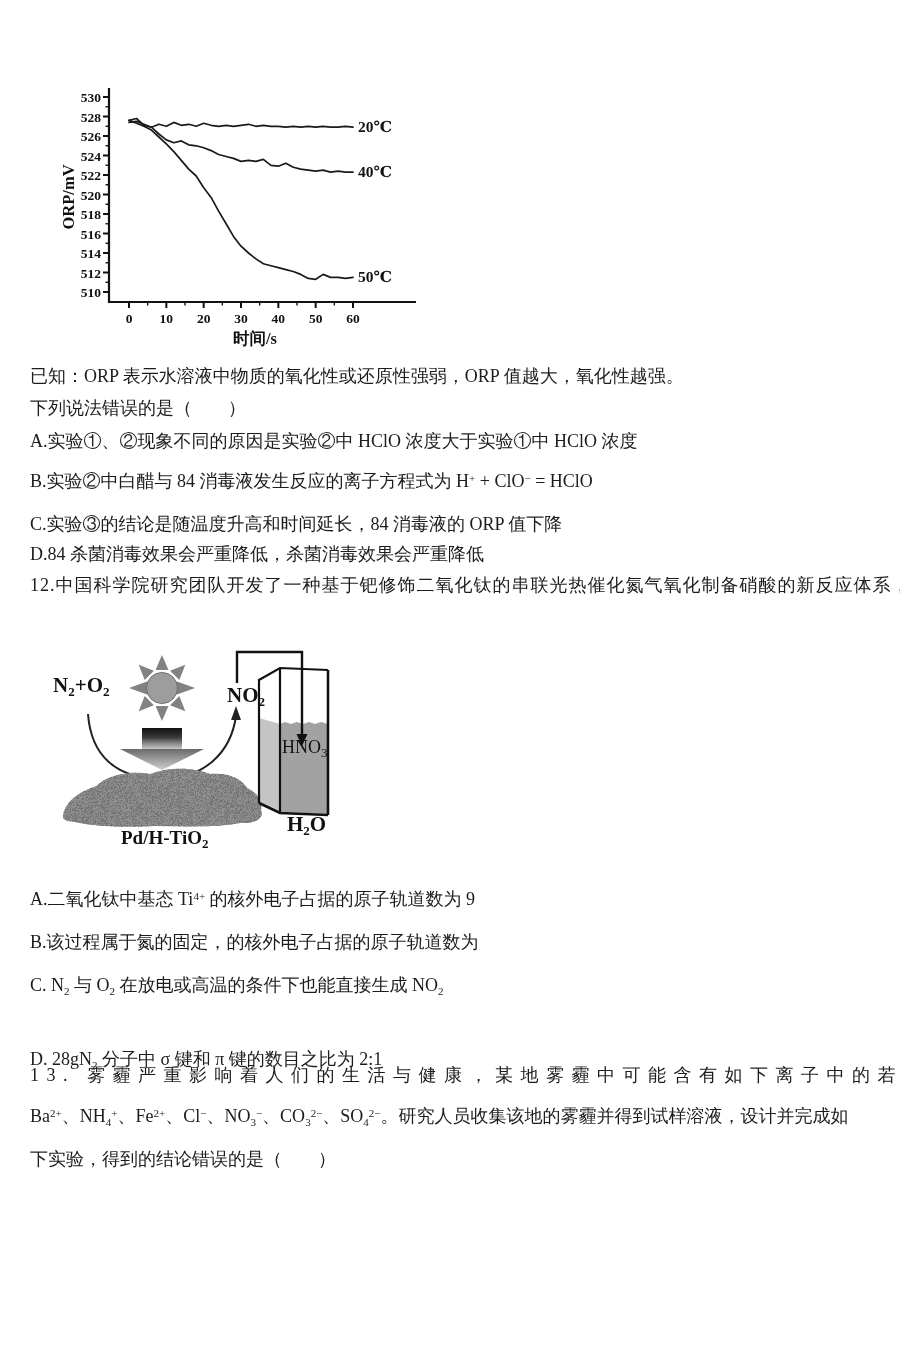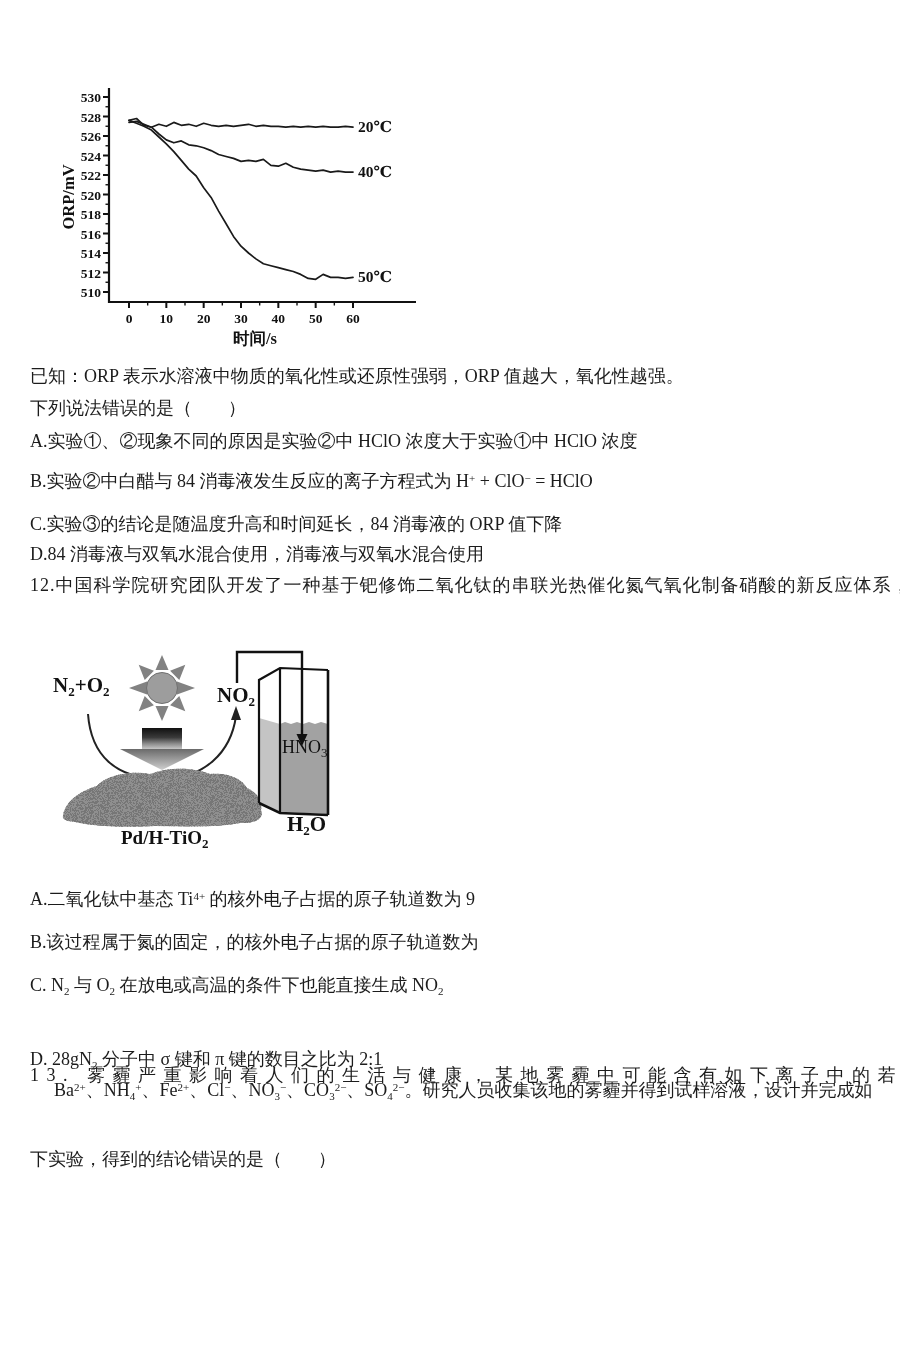--- a/index.html
+++ b/index.html
@@ -100,21 +100,21 @@
         <polyline points="71.0,38.4 78.5,41.3 85.9,44.3 93.4,48.1 100.9,55.0 108.3,61.8 115.8,69.6 123.3,78.4 130.7,87.1 138.2,94.0 145.7,105.7 153.1,115.4 160.6,129.1 168.1,141.8 175.5,154.4 183.0,164.2 190.5,171.0 197.9,176.9 205.4,181.7 212.9,183.7 220.3,185.6 227.8,187.6 235.3,189.5 242.7,192.4 250.2,196.4 257.7,197.3 265.1,192.4 272.6,195.4 280.1,195.4 287.5,196.4 295.0,195.4" fill="none" stroke="#1a1a1a" stroke-width="1.7" stroke-linejoin="round" stroke-linecap="round"></polyline>
         <text x="300" y="200.375" class="serieslabel">50℃</text>
       </svg>
   </div>
 
   <div class="tline" style="top:363px;">已知：ORP 表示水溶液中物质的氧化性或还原性强弱，ORP 值越大，氧化性越强。</div>
   <div class="tline" style="top:395px;">下列说法错误的是（　　）</div>
   <div class="tline" style="top:428px;">A.实验①、②现象不同的原因是实验②中 HClO 浓度大于实验①中 HClO 浓度</div>
   <div class="tline" style="top:468px;">B.实验②中白醋与 84 消毒液发生反应的离子方程式为 H<sup>+</sup> + ClO<sup>−</sup> = HClO</div>
   <div class="tline" style="top:511px;">C.实验③的结论是随温度升高和时间延长，84 消毒液的 ORP 值下降</div>
-  <div class="tline" style="top:541px;">D.84 消毒液与双氧水混合使用，消毒液与双氧水混合使用</div>
+  <div class="tline" style="top:541px;">D.84 杀菌消毒效果会严重降低，杀菌消毒效果会严重降低</div>
 
   <div class="tline spread1" style="top:572px;">12.中国科学院研究团队开发了一种基于钯修饰二氧化钛的串联光热催化氮气氧化制备硝酸的新反应体系，实</div>
 
   <div class="diagram">
     <svg width="330" height="218" viewBox="0 0 330 218">
       <defs>
         <linearGradient id="ag" x1="0" y1="0" x2="0" y2="1">
           <stop offset="0" stop-color="#101010"></stop>
             <stop offset="0.45" stop-color="#3a3a3a"></stop>
           <stop offset="0.75" stop-color="#8c8c8c"></stop>
@@ -170,28 +170,28 @@
         <polyline points="224,163 245,173 293,175" fill="none" stroke="#111" stroke-width="2.6"></polyline>
       </g>
 
       <g>
         <polyline points="202,43 202,12 267,12 267,96" fill="none" stroke="#111" stroke-width="2.4"></polyline>
         <polygon points="261.5,94 272.5,94 267,106" fill="#111"></polygon>
       </g>
     </svg>
 
     <div class="dlabel" style="left:18px; top:33px;">N<sub>2</sub>+O<sub>2</sub></div>
-    <div class="dlabel" style="left:182px; top:43px;text-align:right;">NO<sub>2</sub></div>
+    <div class="dlabel" style="left:192px; top:43px;text-align:right;">NO<sub>2</sub></div>
     <div class="dlabel acid" style="left:247px; top:97px;">HNO<sub>3</sub></div>
     <div class="dlabel cat" style="left:86px; top:187px;">Pd/H-TiO<sub>2</sub></div>
     <div class="dlabel" style="left:252px; top:172px;">H<sub>2</sub>O</div>
   </div>
 
   <div class="tline" style="top:886px;">A.二氧化钛中基态 Ti<sup>4+</sup> 的核外电子占据的原子轨道数为 9</div>
   <div class="tline" style="top:929px;">B.该过程属于氮的固定，的核外电子占据的原子轨道数为</div>
   <div class="tline" style="top:972px;">C. N<sub>2</sub> 与 O<sub>2</sub> 在放电或高温的条件下也能直接生成 NO<sub>2</sub></div>
   <div class="tline" style="top:1018px;margin-top:28px;">D. 28gN<sub>2</sub> 分子中 σ 键和 π 键的数目之比为 2:1</div>
 
   <div class="tline spread7" style="top:1062px;">13. 雾霾严重影响着人们的生活与健康，某地雾霾中可能含有如下离子中的若干种：</div>
-  <div class="tline" style="top:1077px;margin-left:24px;">Ba<sup>2+</sup>、NH<sub>4</sub><sup>+</sup>、Fe<sup>2+</sup>、Cl<sup>−</sup>、NO<sub>3</sub><sup>−</sup>、CO<sub>3</sub><sup>2−</sup>、SO<sub>4</sub><sup>2−</sup>。研究人员收集该地的雾霾并得到试样溶液，设计并完成如</div>
+  <div class="tline" style="top:1103px;">Ba<sup>2+</sup>、NH<sub>4</sub><sup>+</sup>、Fe<sup>2+</sup>、Cl<sup>−</sup>、NO<sub>3</sub><sup>−</sup>、CO<sub>3</sub><sup>2−</sup>、SO<sub>4</sub><sup>2−</sup>。研究人员收集该地的雾霾并得到试样溶液，设计并完成如</div>
   <div class="tline" style="top:1146px;">下实验，得到的结论错误的是（　　）</div>
 
 </div>
 
 </body></html>

